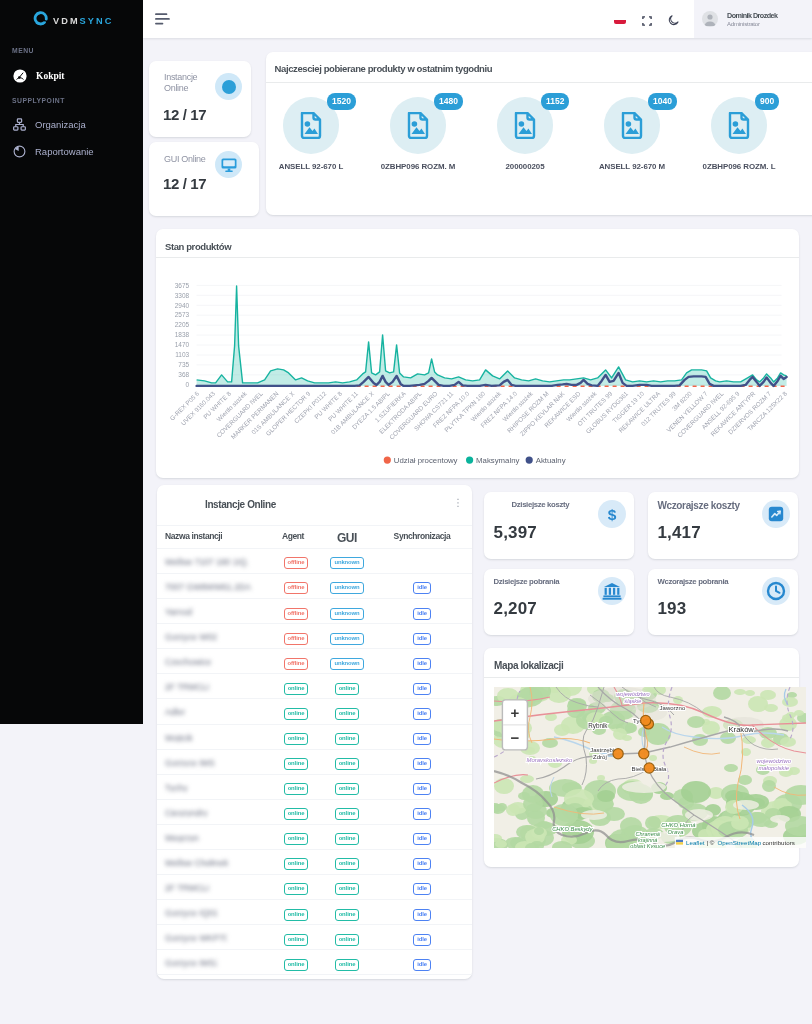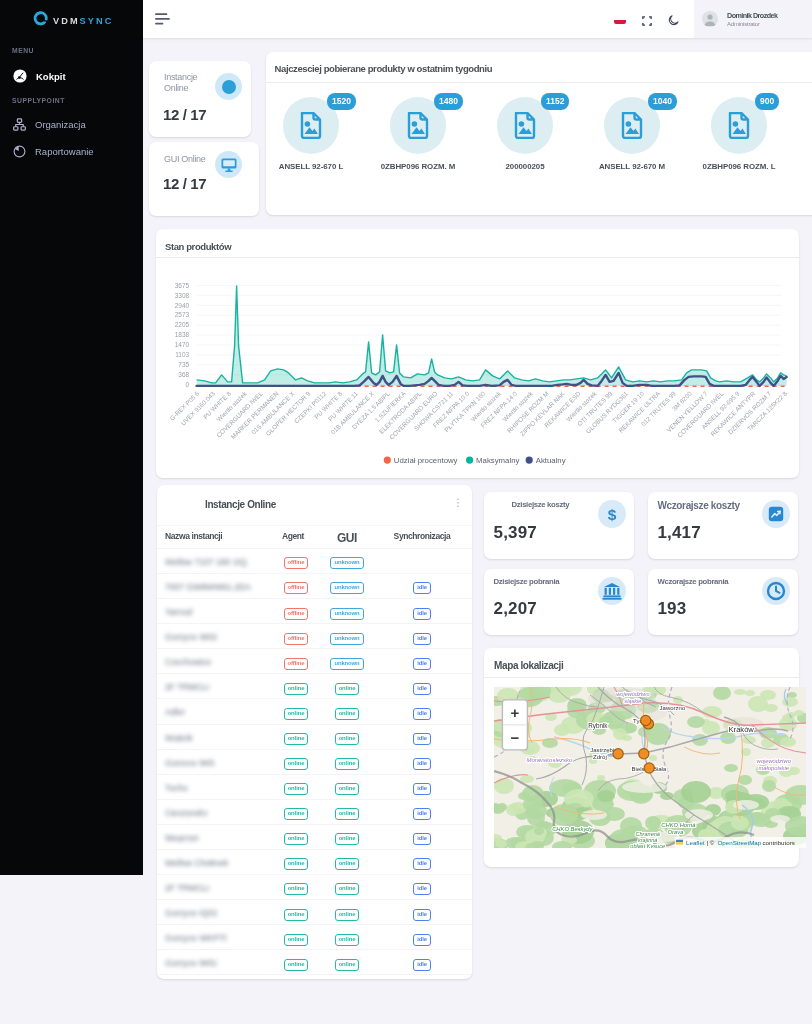--- a/index.html
+++ b/index.html
@@ -1,20 +1,20 @@
 <!DOCTYPE html>
 <html><head>
 <meta charset="utf-8">
 <style>
 * { margin:0; padding:0; box-sizing:border-box; }
 html,body { width:812px; height:1024px; overflow:hidden; font-family:"Liberation Sans", sans-serif; background:#f3f3f9; }
 .abs { position:absolute; }
 #page { position:relative; width:812px; height:1024px; }
 
-#sidebar { left:0; top:0; width:143px; height:875px; background:#060708; z-index:5; }
+#sidebar { left:0; top:0; width:143px; height:724px; background:#060708; z-index:5; }
 .side-label { color:#6b7186; font-size:6.8px; font-weight:bold; letter-spacing:0.5px; }
 .side-item { color:#abb0cd; font-size:9.5px; display:flex; align-items:center; gap:9px; }
 
 #topbar { left:143px; top:0; width:669px; height:38px; background:#fff; z-index:4; box-shadow:0 1px 2px rgba(56,65,74,.12); }
 #userbox { position:absolute; right:0; top:0; width:118px; height:38px; background:#f3f3f9; }
 
 .card { position:absolute; background:#fff; border-radius:7px; box-shadow:0 1px 2px rgba(56,65,74,.15); }
 .card-title { font-size:9.5px; font-weight:bold; color:#495057; letter-spacing:-0.4px; }
 .muted { color:#878a99; }
 .hr { position:absolute; left:0; right:0; height:1px; background:#e9ebec; }
@@ -47,21 +47,21 @@
       </svg>
     </div>
     <div class="abs side-label" style="left:12px;top:47px;">MENU</div>
     <div class="abs side-item" style="left:13px;top:69px;color:#fff;">
       <svg width="14" height="14" viewBox="0 0 14 14">
           <circle cx="7" cy="7" r="6.6" fill="#fff"></circle>
           <path d="M6.4 8.3 L9.9 4.0" stroke="#060708" stroke-width="1" stroke-linecap="round"></path>
           <circle cx="6.3" cy="8.5" r="1.3" fill="#060708"></circle>
           <path d="M3.5 10.5 A 4.4 4.4 0 0 1 10.5 10.5" fill="none" stroke="#060708" stroke-width="0.9"></path>
         </svg>
-      <span style="font-weight:bold;color:#fff;">Kokpit</span>
+      <span style="font-weight:bold;color:#fff;font-family:Liberation Serif, serif;">Kokpit</span>
     </div>
     <div class="abs side-label" style="left:12px;top:97px;">SUPPLYPOINT</div>
     <div class="abs side-item" style="left:13px;top:118px;">
       <svg width="13" height="13" viewBox="0 0 14 14" fill="none" stroke="#abb0cd" stroke-width="1.3">
           <rect x="4.7" y="1" width="4.6" height="3.6" rx="0.8"></rect>
           <rect x="0.7" y="9.4" width="4.6" height="3.6" rx="0.8"></rect>
           <rect x="8.7" y="9.4" width="4.6" height="3.6" rx="0.8"></rect>
           <path d="M7 4.6 L7 7 M3 9.4 L3 7 L11 7 L11 9.4"></path>
         </svg>
       <span>Organizacja</span>

